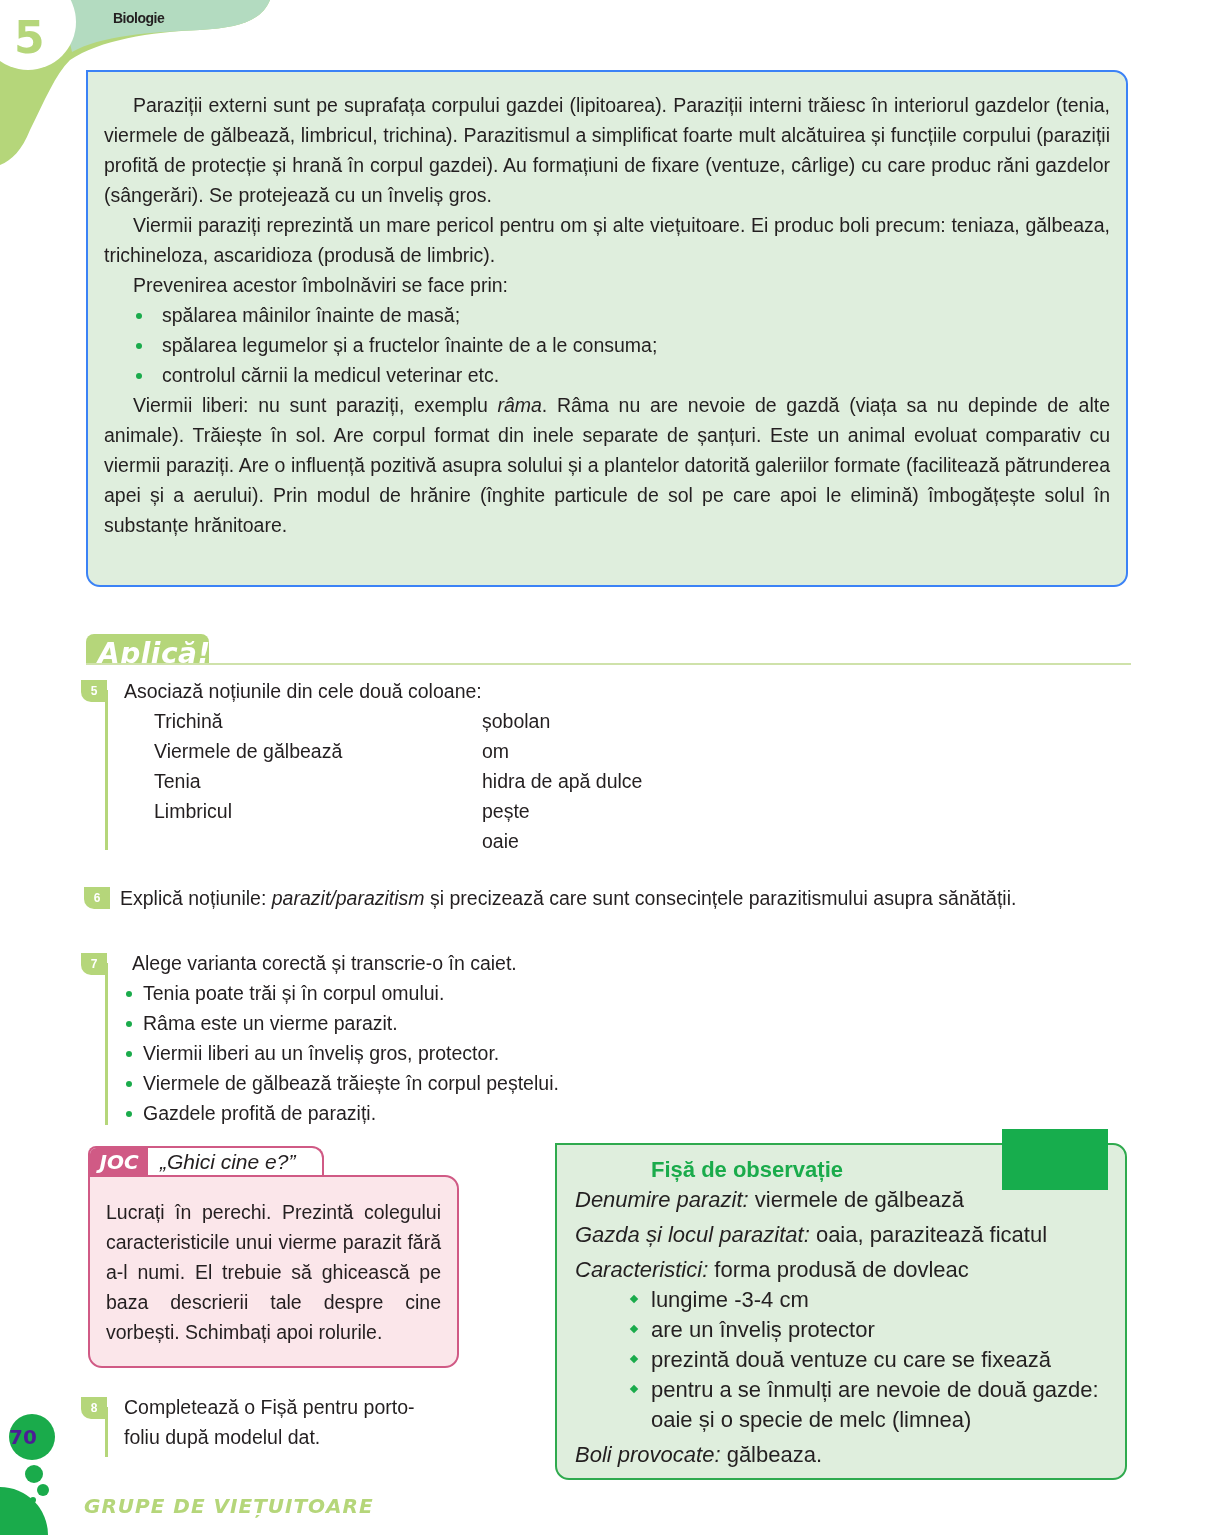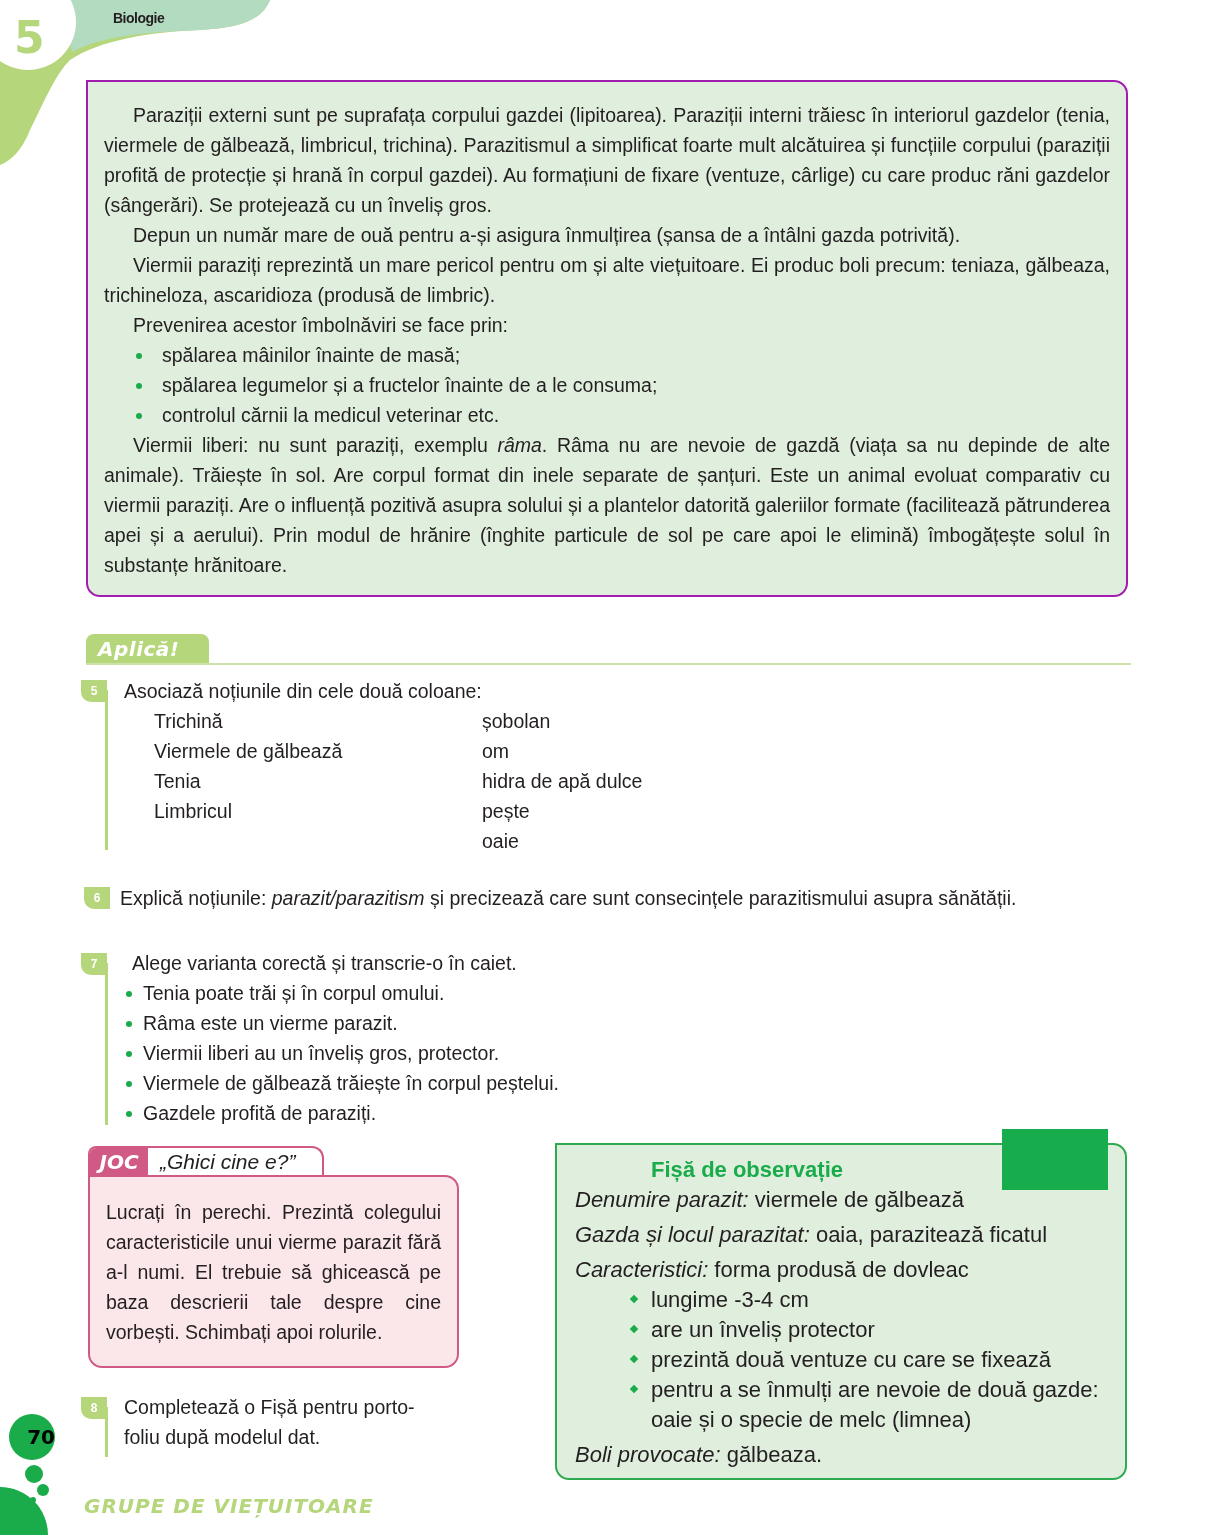--- a/index.html
+++ b/index.html
@@ -9,34 +9,34 @@
     font-family: "Liberation Sans", sans-serif;
   }
   .abs { position: absolute; }
   
   .hdr-svg { position: absolute; left: 0; top: 0; }
   .subject { position: absolute; left: 113px; top: 10px; font-size: 14px; font-weight: bold; letter-spacing: -0.5px; color: #231f20; }
   .chapter-num { position: absolute; left: 14px; top: 12px; font-size: 44px; font-weight: bold; color: #b5d67a; font-family: "DejaVu Sans", sans-serif; }
 
   
   .infobox {
-    position: absolute; left: 86px; top: 80px; width: 1042px; height: 517px;
-    box-sizing: border-box; background: #dfeedd; border: 2px solid #a21caf;
+    position: absolute; left: 86px; top: 70px; width: 1042px; height: 517px;
+    box-sizing: border-box; background: #dfeedd; border: 2px solid #3b82f6;
     border-radius: 0 14px 14px 14px;
     padding: 18px 16px 0 16px;
     font-size: 19.5px; line-height: 30px; text-align: justify;
   }
   .infobox p { margin: 0; text-indent: 29px; }
   .infobox ul { list-style: none; margin: 0; padding: 0 0 0 30px; }
   .infobox li { position: relative; padding-left: 28px; }
   .infobox li::before { content: ""; position: absolute; left: 2px; top: 13px; width: 6px; height: 6px; border-radius: 50%; background: #1aab4b; }
 
   
   .aplica-tab { position: absolute; left: 86px; top: 634px; width: 123px; height: 30px; background: #b5d67a; border-radius: 8px 8px 0 0; }
-  .aplica-label { position: absolute; left: 12px; top: 3px; font-size: 20px; font-style: italic; font-weight: bold; color: #fff; font-family: "DejaVu Sans", sans-serif; letter-spacing: 0.5px; }
+  .aplica-label { position: absolute; left: 12px; top: 3px; font-size: 28px; font-style: italic; font-weight: bold; color: #fff; font-family: "DejaVu Sans", sans-serif; letter-spacing: 0.5px; }
   .aplica-line { position: absolute; left: 86px; top: 663px; width: 1045px; height: 2px; background: #cfe2aa; }
 
   
   .ex-marker { position: absolute; width: 26px; height: 22px; background: #b5d67a; border-radius: 0 0 0 10px; color: #fff; font-size: 12px; font-weight: bold; text-align: center; line-height: 22px; }
   .ex-bar { position: absolute; width: 3px; background: #b5d67a; }
 
   .txt { position: absolute; font-size: 19.5px; line-height: 30px; white-space: nowrap; }
   .dot-list { list-style: none; margin: 0; padding: 0; }
   .dot-list li { position: relative; padding-left: 19px; }
   .dot-list li::before { content: ""; position: absolute; left: 2px; top: 13px; width: 6px; height: 6px; border-radius: 50%; background: #1aab4b; }
@@ -52,37 +52,36 @@
   .fisa-green-block { position: absolute; left: 1002px; top: 1129px; width: 106px; height: 61px; background: #17ad4d; }
   .fisa-title { color: #1aab4b; font-weight: bold; padding-left: 76px; }
   .fisa-line { white-space: nowrap; }
   .fisa-line .lbl { font-style: italic; }
   .fisa-line.spaced { margin-top: 5px; }
   .diamond-list { list-style: none; margin: 0; padding: 0 0 0 54px; }
   .diamond-list li { position: relative; padding-left: 22px; }
   .diamond-list li::before { content: ""; position: absolute; left: 2px; top: 11px; width: 6px; height: 6px; background: #1aab4b; transform: rotate(45deg); }
 
   
-  .page-num { position: absolute; left: 9px; top: 1414px; width: 46px; height: 46px; border-radius: 50%; background: #1aab4b; color: #000000; font-weight: bold; font-size: 20px; line-height: 46px; text-align: right; font-family: "DejaVu Sans", sans-serif; }
+  .page-num { position: absolute; left: 9px; top: 1414px; width: 46px; height: 46px; border-radius: 50%; background: #1aab4b; color: #4c1d95; font-weight: bold; font-size: 20px; line-height: 46px; text-align: left; font-family: "DejaVu Sans", sans-serif; }
   .footer-title { position: absolute; left: 84px; top: 1494px; font-size: 20px; font-style: italic; font-weight: bold; color: #b5d67a; letter-spacing: 1px; font-family: "DejaVu Sans", sans-serif; }
 </style>
 </head>
 <body>
 
 <svg class="hdr-svg" width="300" height="170">
   <path d="M0,0 L270,0 C262,20 240,28 200,30 C150,32 100,40 70,60 C55,75 45,100 30,130 C22,150 12,160 0,165 Z" fill="#b5d67a"></path>
   <path d="M60,0 L270,0 C262,20 240,28 200,30 C150,32 100,36 72,52 Z" fill="#b3dbc0"></path>
   <circle cx="28" cy="22" r="48" fill="#ffffff"></circle>
 </svg>
 <div class="chapter-num">5</div>
 <div class="subject">Biologie</div>
 
 <div class="infobox">
   <p>Paraziții externi sunt pe suprafața corpului gazdei (lipitoarea). Paraziții interni trăiesc în interiorul gazdelor (tenia, viermele de gălbează, limbricul, trichina). Parazitismul a simplificat foarte mult alcătuirea și funcțiile corpului (paraziții profită de protecție și hrană în corpul gazdei). Au formațiuni de fixare (ventuze, cârlige) cu care produc răni gazdelor (sângerări). Se protejează cu un înveliș gros.</p>
-  <p>Depun un număr mare de ouă pentru a-și asigura înmulțirea (șansa de a întâlni gazda potrivită).</p>
   <p>Viermii paraziți reprezintă un mare pericol pentru om și alte viețuitoare. Ei produc boli precum: teniaza, gălbeaza, trichineloza, ascaridioza (produsă de limbric).</p>
   <p>Prevenirea acestor îmbolnăviri se face prin:</p>
   <ul>
     <li>spălarea mâinilor înainte de masă;</li>
     <li>spălarea legumelor și a fructelor înainte de a le consuma;</li>
     <li>controlul cărnii la medicul veterinar etc.</li>
   </ul>
   <p><span>Viermii liberi: nu sunt paraziți, exemplu </span><em>râma</em><span>. Râma nu are nevoie de gazdă (viața sa nu depinde de alte animale). Trăiește în sol. Are corpul format din inele separate de șanțuri. Este un animal evoluat comparativ cu viermii paraziți. Are o influență pozitivă asupra solului și a plantelor datorită galeriilor formate (facilitează pătrunderea apei și a aerului). Prin modul de hrănire (înghite particule de sol pe care apoi le elimină) îmbogățește solul în substanțe hrănitoare.</span></p>
 </div>
 

